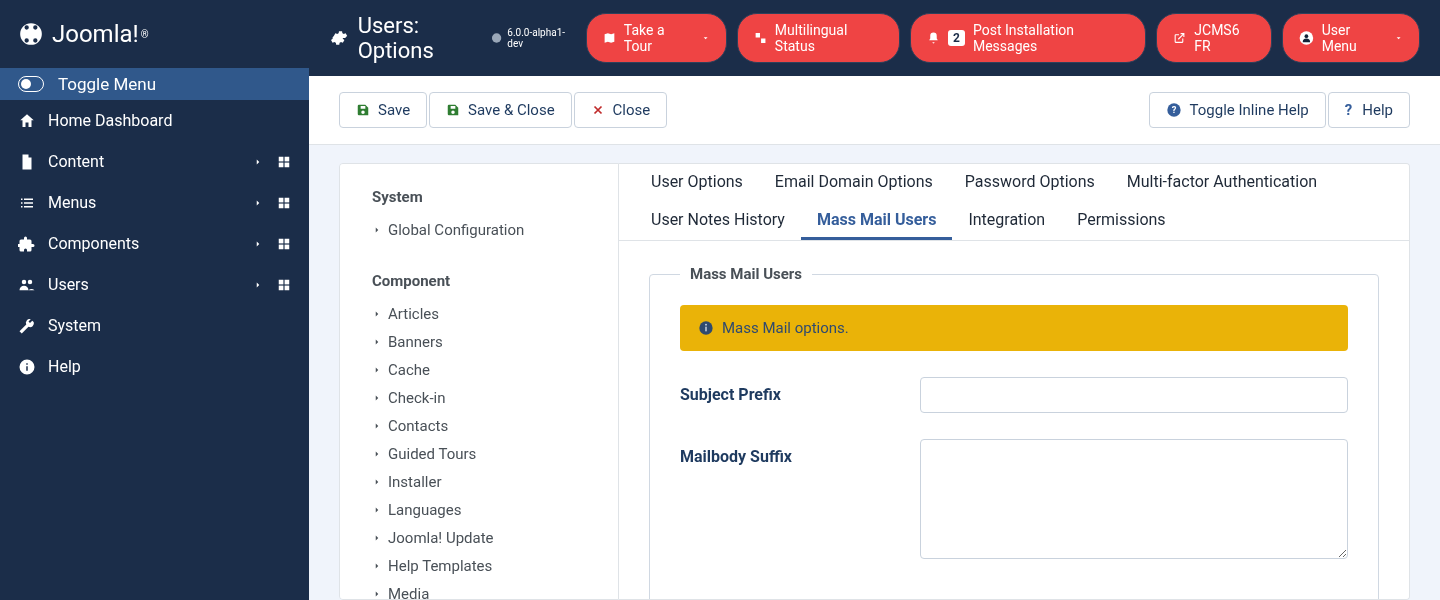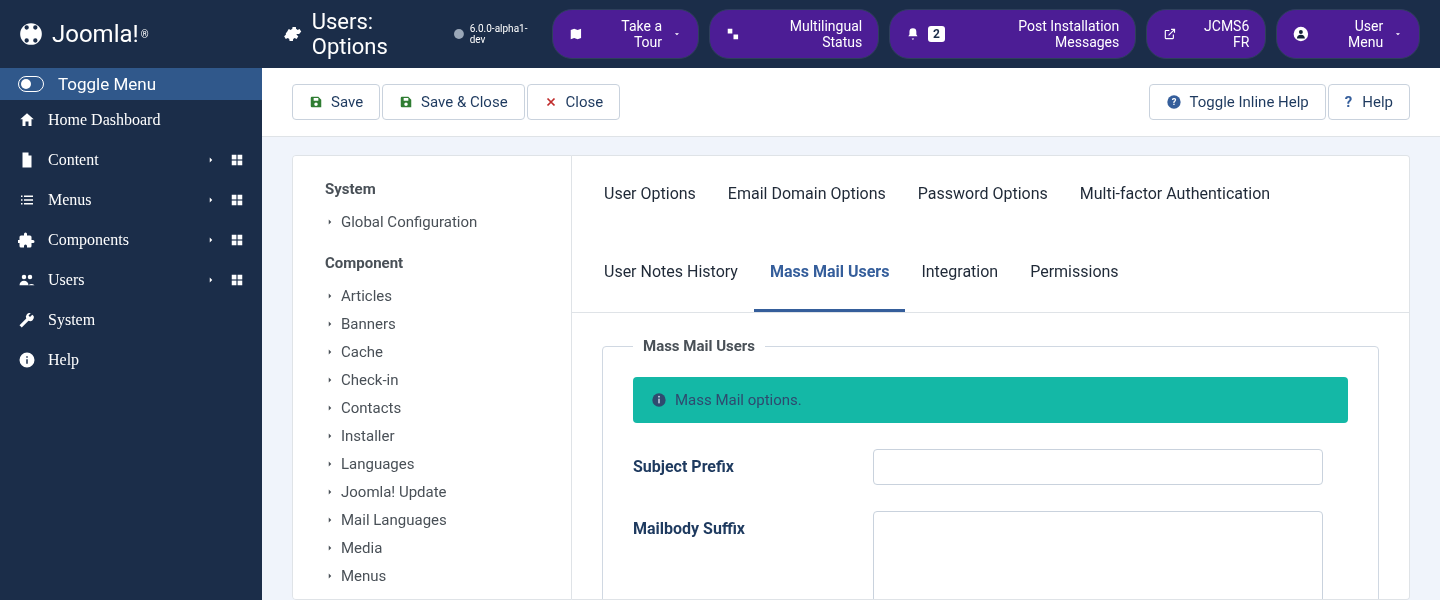--- a/index.html
+++ b/index.html
@@ -1,53 +1,53 @@
 <!DOCTYPE html>
 <html><head>
 <meta charset="utf-8">
 <style>
 * { margin: 0; padding: 0; box-sizing: border-box; font-family: -apple-system, BlinkMacSystemFont, "Segoe UI", Roboto, sans-serif; }
 body { display: flex; height: 600px; width: 1440px; background: #f0f4fb; overflow: hidden; }
-.sidebar { width: 262px; background: #1b2d49; color: #fff; flex-shrink: 0; }
+.sidebar { width: 309px; background: #1b2d49; color: #fff; flex-shrink: 0; }
 .logo-area { height: 68px; display: flex; align-items: center; padding: 0 18px; font-size: 24px; font-weight: 400; }
 .logo-area svg { margin-right: 8px; }
 .toggle-menu { background: #30588b; padding: 6px 18px; display: flex; align-items: center; font-size: 17px; }
 .toggle-menu svg { margin-right: 14px; }
 .sidebar-item { padding: 11px 18px; display: flex; align-items: center; font-size: 16px; cursor: pointer; }
 .sidebar-item .icon-slot { width: 18px; margin-right: 12px; display: inline-flex; }
-.sidebar-item .label { flex: 1; font-family: Liberation Serif, serif; }
+.sidebar-item .label { flex: 1; }
 .sidebar-item .chevron { margin-right: 14px; }
 .main { flex: 1; display: flex; flex-direction: column; min-width: 0; }
-.topbar { height: 68px; background: #1b2d49; display: flex; align-items: center; padding: 8px 20px; color: #fff; }
+.topbar { height: 76px; background: #1b2d49; display: flex; align-items: center; padding: 8px 20px; color: #fff; }
 .page-title { display: flex; align-items: center; font-size: 22px; font-weight: 400; }
 .page-title svg { margin-right: 10px; }
 .version { margin-left: auto; color: #ffffff; font-size: 10px; display: flex; align-items: center; }
-.topbar-btn { margin-left: 10px; background: #4c1d95; border: 1px solid #2e405b; border-radius: 20px; padding: 8px 16px; color: #fff; font-size: 14px; display: flex; align-items: center; cursor: pointer; text-align: right; }
+.topbar-btn { margin-left: 10px; background: #ef4444; border: 1px solid #2e405b; border-radius: 20px; padding: 8px 16px; color: #fff; font-size: 14px; display: flex; align-items: center; cursor: pointer; }
 .topbar-btn svg, .topbar-btn .badge { margin-right: 8px; }
 .badge { background: #fff; color: #1b2d49; border-radius: 3px; padding: 1px 5px; font-size: 12px; font-weight: bold; }
 .toolbar { background: #fff; border-bottom: 1px solid #dfe3e7; padding: 16px 30px; display: flex; gap: 2px; }
 .tbtn { border: 1px solid #c9d2dd; background: #fff; border-radius: 4px; padding: 8px 16px; font-size: 15px; display: inline-flex; align-items: center; cursor: pointer; color: #1e3a5f; }
 .tbtn.green svg { fill: #2f7d32; }
 .tbtn.red svg { fill: #c02b2b; }
 .tbtn svg { margin-right: 8px; }
 .spacer { margin-left: auto; }
 .content { flex: 1; display: flex; padding: 18px 30px 0; gap: 0; overflow: hidden; }
 .config-tree { background: #fff; width: 280px; border: 1px solid #dfe3e7; border-radius: 4px 0 0 4px; padding: 24px 0 24px 32px; font-size: 15px; overflow-y: auto; }
 .tree-heading { color: #495057; font-weight: 700; margin: 0 0 10px; }
-.tree-heading.second { margin-top: 18px; }
+.tree-heading.second { margin-top: 28px; }
 .tree-item { display: flex; align-items: center; color: #495057; padding: 5px 0; cursor: pointer; }
 .tree-item svg { margin-right: 6px; fill: #495057; }
 .content-panel { flex: 1; background: #fff; border: 1px solid #dfe3e7; border-left: none; border-radius: 0 4px 4px 0; display: flex; flex-direction: column; overflow-y: auto; }
 .tabs { display: flex; flex-wrap: wrap; padding: 0 16px; border-bottom: 1px solid #dfe3e7; }
-.tab { padding: 28px 16px; font-size: 16px; color: #1f2937; cursor: pointer; border-bottom: 3px solid transparent; }
+.tab { padding: 8px 16px; font-size: 16px; color: #1f2937; cursor: pointer; border-bottom: 3px solid transparent; }
 .tab.active { color: #355e9b; font-weight: 700; border-bottom-color: #355e9b; }
 .panel-body { padding: 24px 30px; }
 fieldset { border: 1px solid #d0d8e2; border-radius: 4px; padding: 22px 30px; }
 legend { padding: 0 10px; font-size: 15px; color: #495057; font-weight: 700; }
-.alert { background: #14b8a6; color: #2f4a6f; padding: 14px 18px; border-radius: 4px; margin-bottom: 26px; display: flex; align-items: center; font-size: 15px; }
+.alert { background: #eab308; color: #2f4a6f; padding: 14px 18px; border-radius: 4px; margin-bottom: 26px; display: flex; align-items: center; font-size: 15px; }
 .alert svg { margin-right: 8px; fill: #2f4a6f; }
 .form-row { display: flex; align-items: flex-start; margin-bottom: 26px; }
 .form-label { width: 240px; color: #1e3a5f; font-size: 16px; padding-top: 8px; font-weight: bold; }
 .form-row input, .form-row textarea { flex: 1; max-width: 450px; border: 1px solid #c9d2dd; border-radius: 4px; padding: 8px 10px; font-size: 15px; font-family: inherit; }
 .form-row textarea { height: 120px; resize: vertical; }
 </style>
 </head>
 <body>
 
 <aside class="sidebar">
@@ -292,39 +292,45 @@
           <div class="tree-item">
             <svg width="10" height="14" viewBox="0 0 24 24">
               <path d="M9 6l6 6-6 6z"></path>
             </svg>
             <span>Contacts</span>
           </div>
           <div class="tree-item">
             <svg width="10" height="14" viewBox="0 0 24 24">
               <path d="M9 6l6 6-6 6z"></path>
             </svg>
+            <span>Guided Tours</span>
+          </div>
+          <div class="tree-item">
+            <svg width="10" height="14" viewBox="0 0 24 24">
+              <path d="M9 6l6 6-6 6z"></path>
+            </svg>
             <span>Installer</span>
           </div>
           <div class="tree-item">
             <svg width="10" height="14" viewBox="0 0 24 24">
               <path d="M9 6l6 6-6 6z"></path>
             </svg>
             <span>Languages</span>
           </div>
           <div class="tree-item">
             <svg width="10" height="14" viewBox="0 0 24 24">
               <path d="M9 6l6 6-6 6z"></path>
             </svg>
             <span>Joomla! Update</span>
           </div>
           <div class="tree-item">
             <svg width="10" height="14" viewBox="0 0 24 24">
               <path d="M9 6l6 6-6 6z"></path>
             </svg>
-            <span>Mail Languages</span>
+            <span>Help Templates</span>
           </div>
           <div class="tree-item">
             <svg width="10" height="14" viewBox="0 0 24 24">
               <path d="M9 6l6 6-6 6z"></path>
             </svg>
             <span>Media</span>
           </div>
           <div class="tree-item">
             <svg width="10" height="14" viewBox="0 0 24 24">
               <path d="M9 6l6 6-6 6z"></path>

